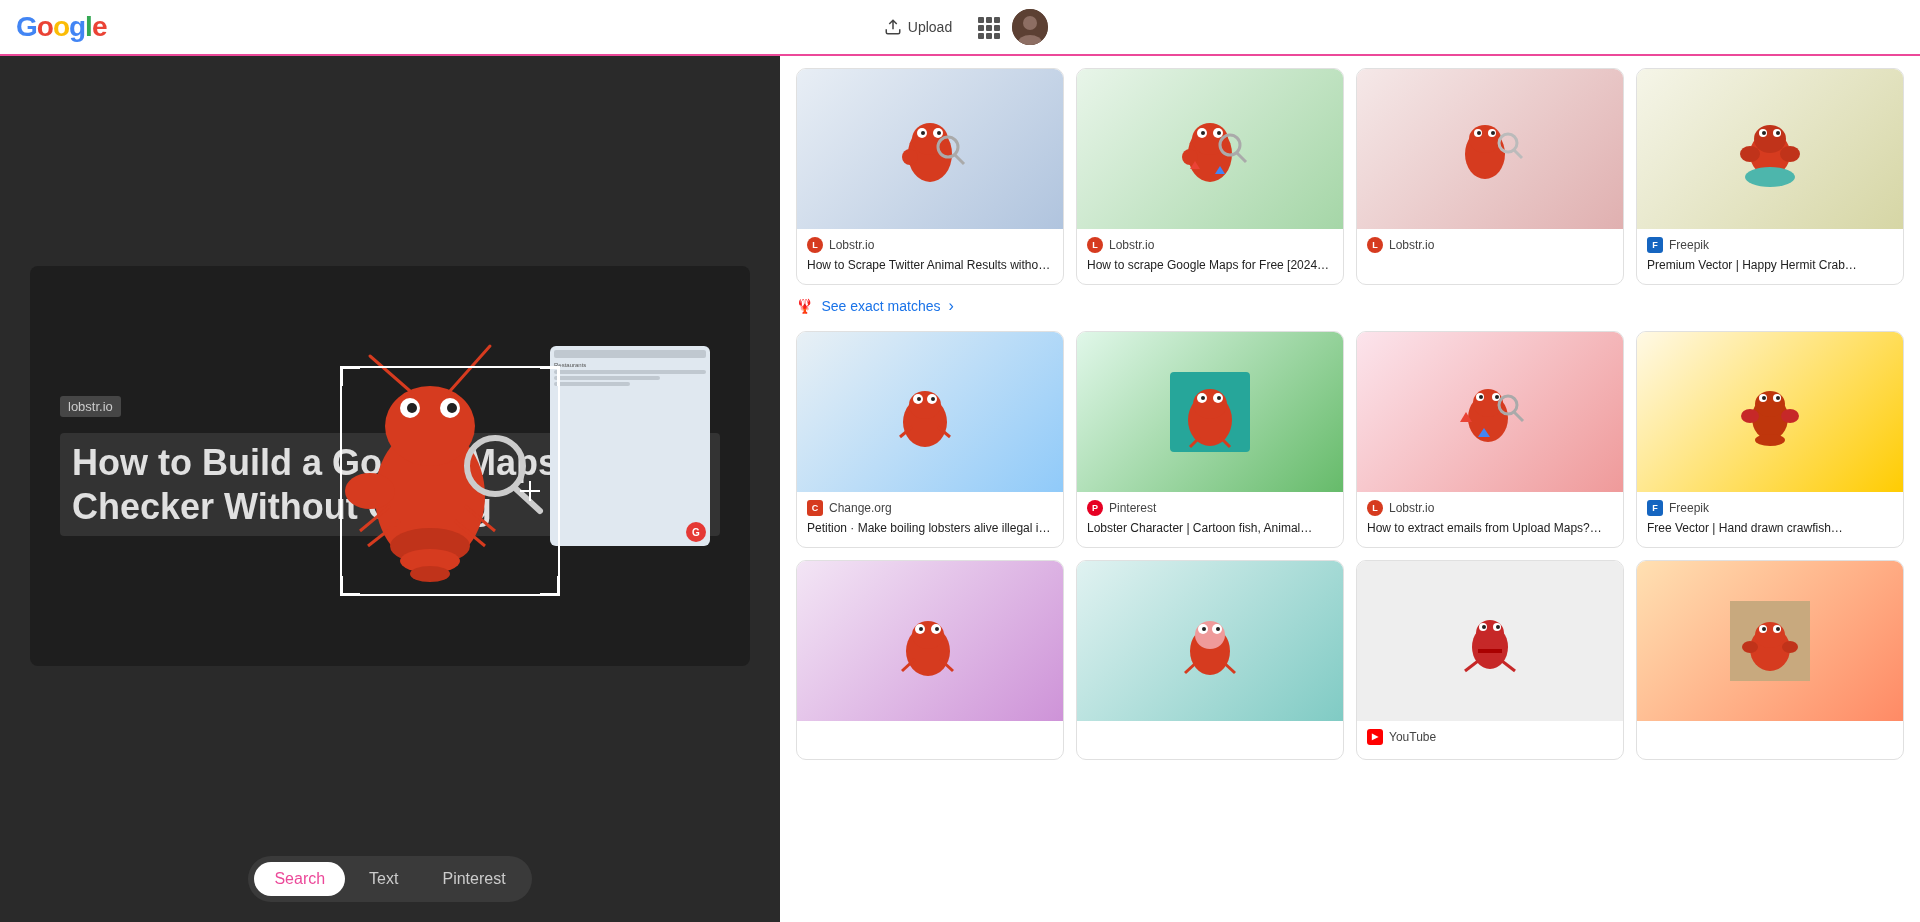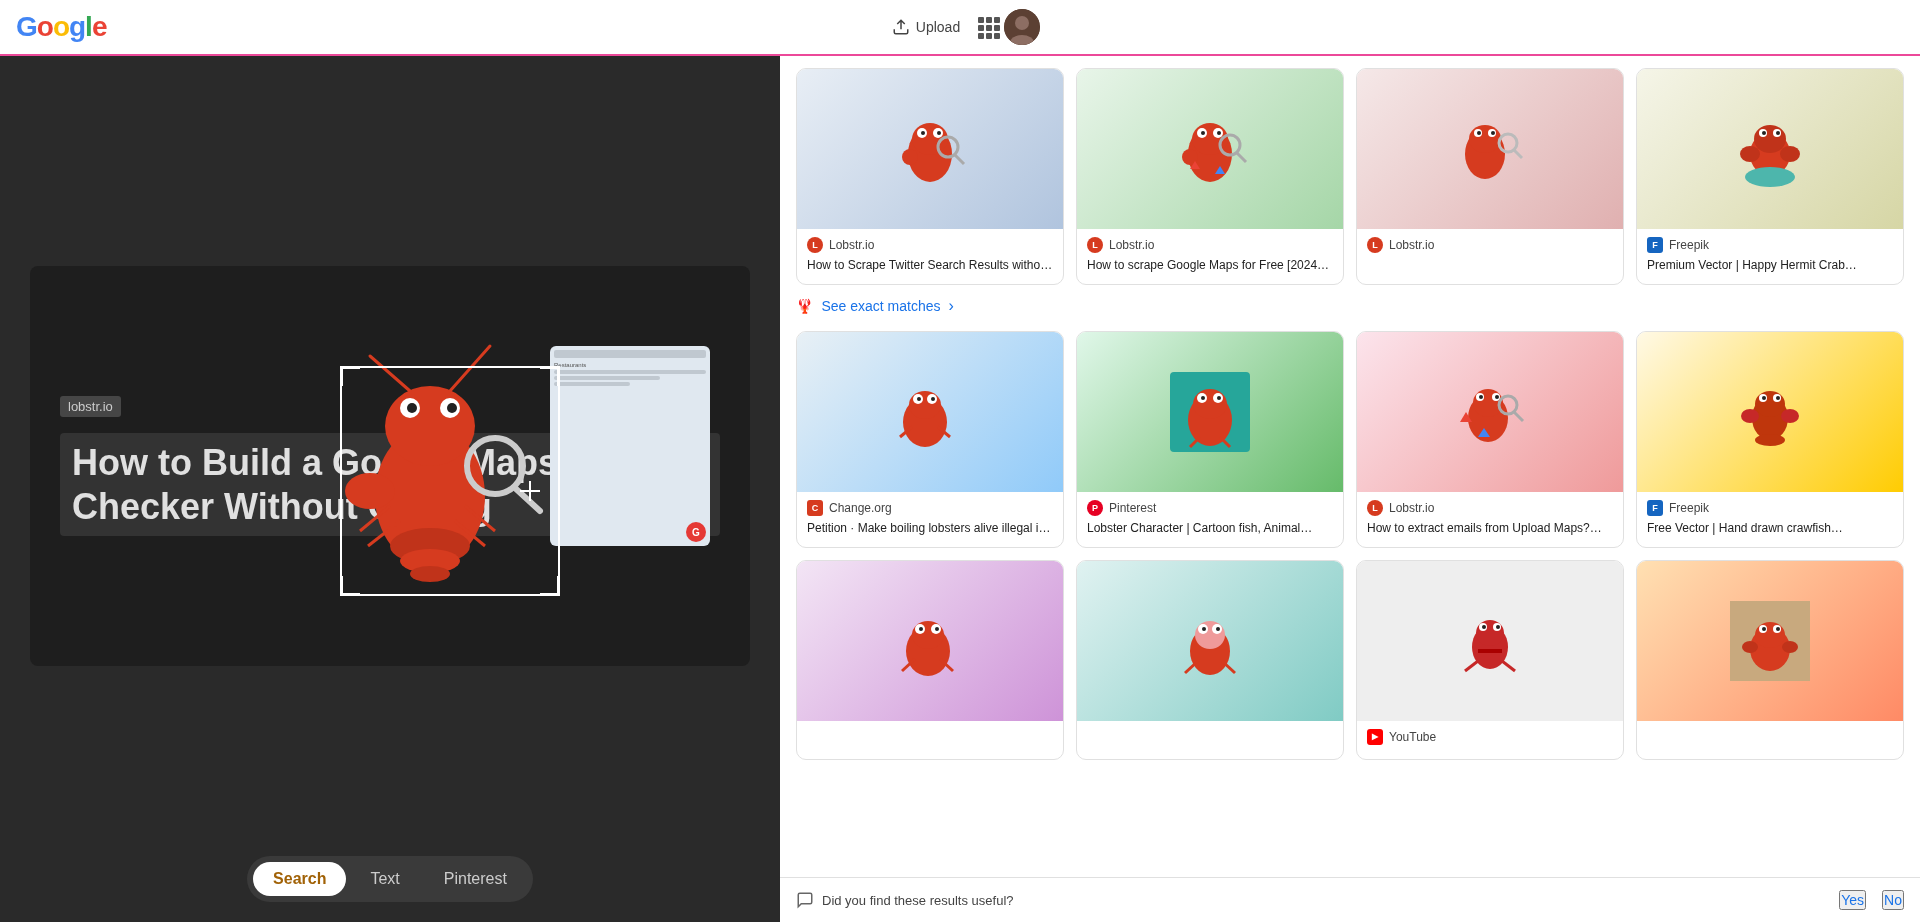--- a/index.html
+++ b/index.html
@@ -27,21 +27,21 @@
     .header-logo span:nth-child(1) { color: #4285F4; }
     .header-logo span:nth-child(2) { color: #EA4335; }
     .header-logo span:nth-child(3) { color: #FBBC05; }
     .header-logo span:nth-child(4) { color: #4285F4; }
     .header-logo span:nth-child(5) { color: #34A853; }
     .header-logo span:nth-child(6) { color: #EA4335; }
 
     .header-actions {
       display: flex;
       align-items: center;
-      gap: 4px;
+      gap: 12px;
     }
     .upload-btn {
       display: flex;
       align-items: center;
       gap: 6px;
       font-size: 14px;
       color: #444;
       cursor: pointer;
       padding: 6px 12px;
       border-radius: 4px;
@@ -260,22 +260,22 @@
     .tab-btn {
       padding: 8px 20px;
       border-radius: 24px;
       border: none;
       font-size: 16px;
       cursor: pointer;
       font-family: Arial, sans-serif;
     }
     .tab-btn.active {
       background: #fff;
-      color: #a16207;
-      font-weight: 700;
+      color: #ec4899;
+      font-weight: 400;
     }
     .tab-btn.inactive {
       background: transparent;
       color: #ccc;
     }
 
     
     .right-panel {
       flex: 1;
       display: flex;
@@ -537,21 +537,21 @@
               <line x1="65" y1="46" x2="74" y2="55" stroke="#aaa" stroke-width="3"></line>
             </svg>
         </div>
         <div class="result-info">
           <div class="result-source">
             <div class="source-favicon" style="background:#d63b1f;display:flex;align-items:center;justify-content:center;">
               <span style="color:#fff;font-size:9px;font-weight:bold;">L</span>
             </div>
             <span class="source-name">Lobstr.io</span>
           </div>
-          <div class="result-title">How to Scrape Twitter Search Results witho…</div>
+          <div class="result-title">How to Scrape Twitter Animal Results witho…</div>
         </div>
       </div>
 
       <div class="result-card">
         <div class="result-image img-bg-2">
           <svg width="80" height="80" viewBox="0 0 80 80">
               <ellipse cx="40" cy="45" rx="22" ry="28" fill="#d63b1f"></ellipse>
               <ellipse cx="40" cy="30" rx="18" ry="16" fill="#d63b1f"></ellipse>
               <circle cx="32" cy="24" r="5" fill="#fff"></circle>
               <circle cx="48" cy="24" r="5" fill="#fff"></circle>
@@ -807,27 +807,15 @@
             </svg>
         </div>
         <div class="result-info">
           <div class="result-source"></div>
           <div class="result-title"></div>
         </div>
       </div>
 
     </div>
 
-    <div class="feedback-bar">
-      <div class="feedback-question">
-        <svg width="18" height="18" viewBox="0 0 24 24" fill="none" stroke="#666" stroke-width="2">
-          <path d="M21 15a2 2 0 01-2 2H7l-4 4V5a2 2 0 012-2h14a2 2 0 012 2z"></path>
-        </svg>
-        <span>Did you find these results useful?</span>
-      </div>
-      <div class="feedback-actions">
-        <button class="feedback-yes">Yes</button>
-        <button class="feedback-no">No</button>
-      </div>
-    </div>
   </div>
 
 </div>
 
 </body></html>

